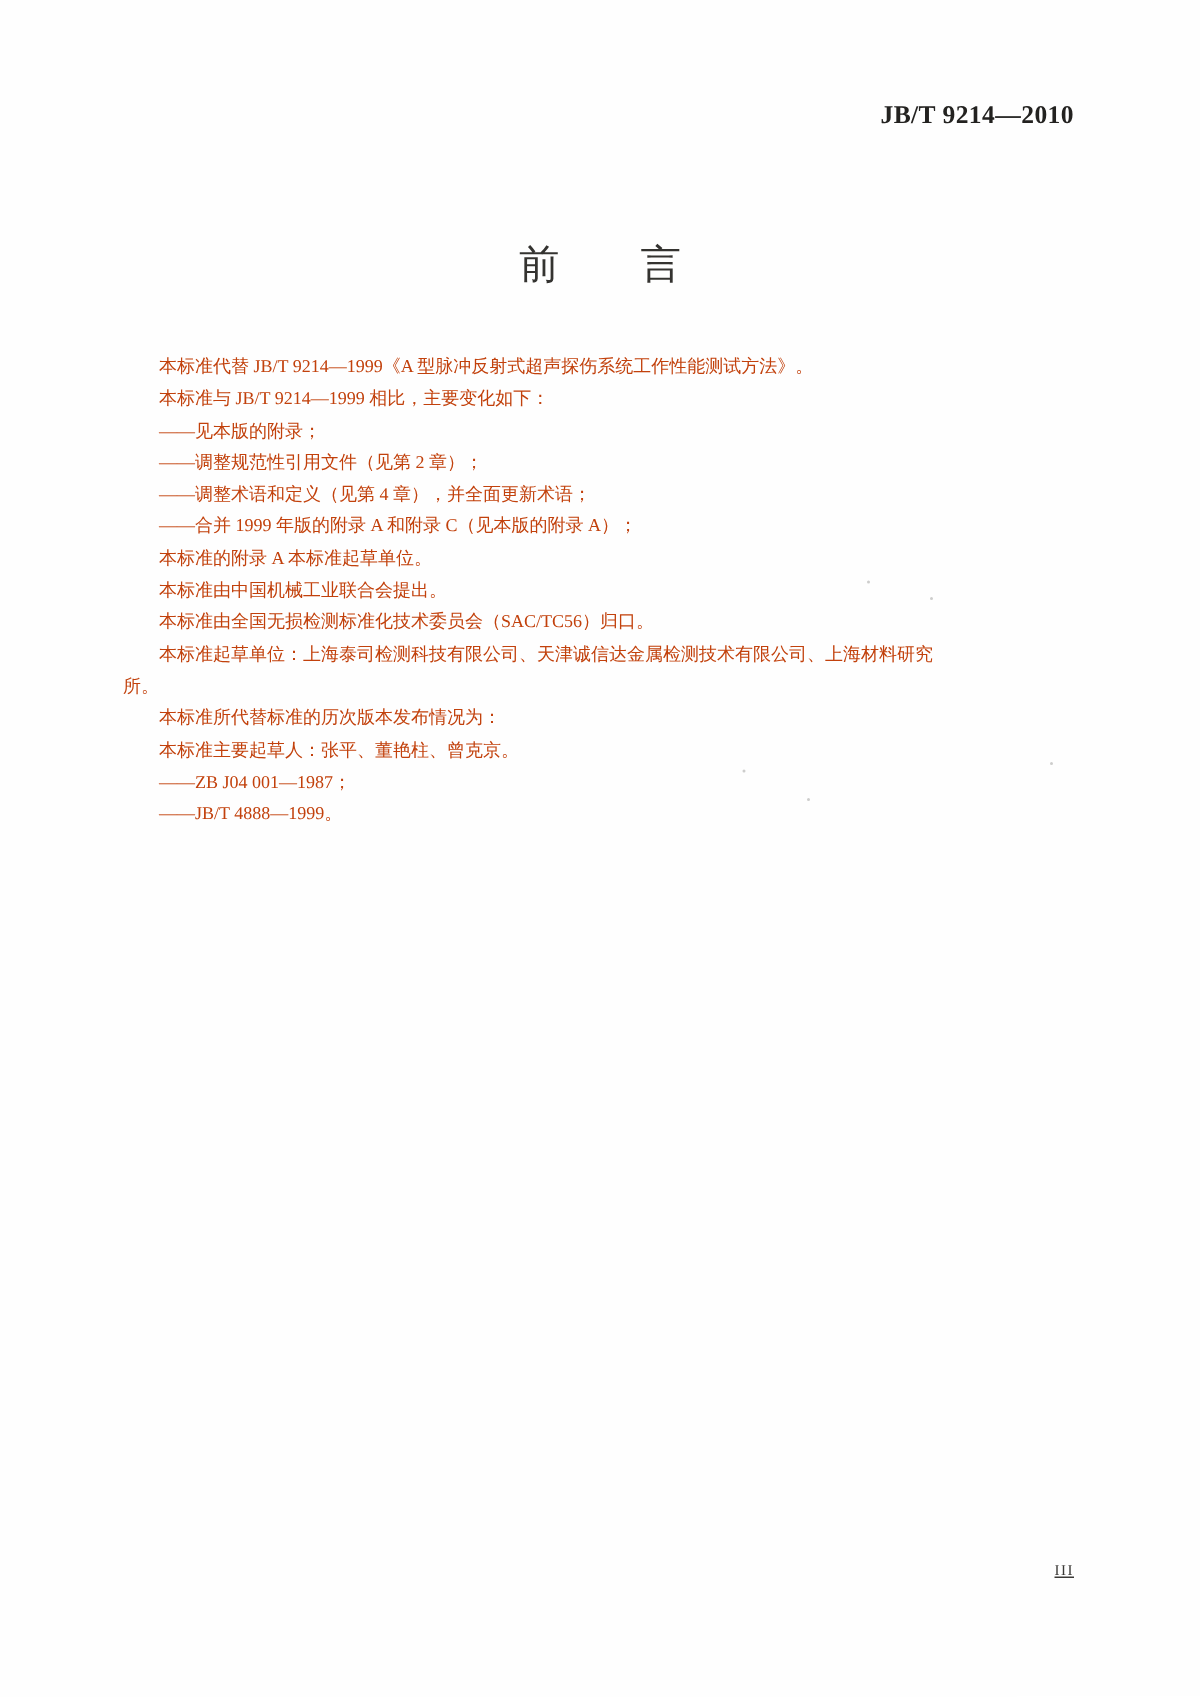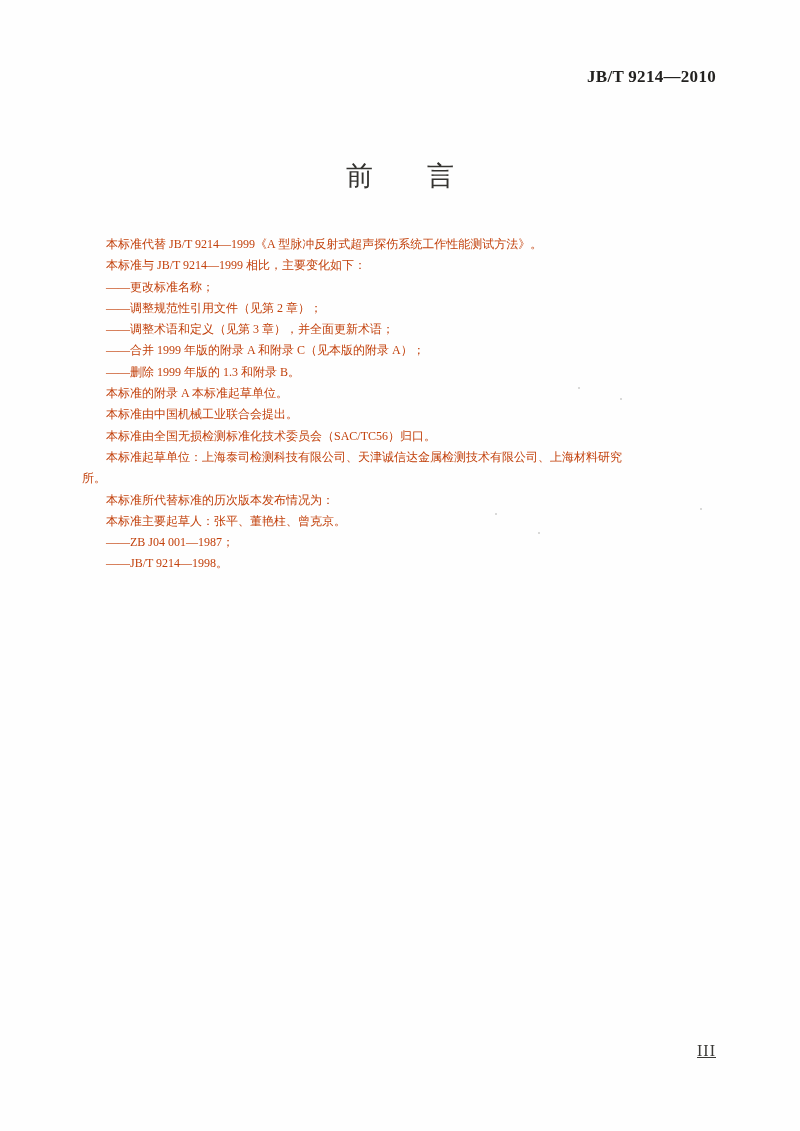--- a/index.html
+++ b/index.html
@@ -51,21 +51,21 @@
     white-space: nowrap;
     height: 21.3px;
   }
   .body-line.indented {
     padding-left: 24px;
   }
   .page-number {
     position: absolute;
     top: 1042px;
     right: 84px;
-    font-size: 16px;
+    font-size: 10px;
     color: #3a3936;
     letter-spacing: 1px;
     text-decoration: underline;
   }
   .speck {
     position: absolute;
     width: 2px;
     height: 2px;
     border-radius: 50%;
     background: rgba(60, 58, 55, 0.25);
@@ -79,47 +79,46 @@
   <div class="doc-number">JB/T 9214—2010</div>
 
   <h1 class="page-title">前　　言</h1>
 
   <div class="body-text">
 
       <div class="body-line indented">本标准代替 JB/T 9214—1999《A 型脉冲反射式超声探伤系统工作性能测试方法》。</div>
 
       <div class="body-line indented">本标准与 JB/T 9214—1999 相比，主要变化如下：</div>
 
-      <div class="body-line indented">——更改标准名称；</div>
+      <div class="body-line indented">——见本版的附录；</div>
 
       <div class="body-line indented">——调整规范性引用文件（见第 2 章）；</div>
 
-      <div class="body-line indented">——调整术语和定义（见第 3 章），并全面更新术语；</div>
+      <div class="body-line indented">——调整术语和定义（见第 4 章），并全面更新术语；</div>
 
       <div class="body-line indented">——合并 1999 年版的附录 A 和附录 C（见本版的附录 A）；</div>
 
-      <div class="body-line indented">——删除 1999 年版的 1.3 和附录 B。</div>
 
       <div class="body-line indented">本标准的附录 A 本标准起草单位。</div>
 
       <div class="body-line indented">本标准由中国机械工业联合会提出。</div>
 
       <div class="body-line indented">本标准由全国无损检测标准化技术委员会（SAC/TC56）归口。</div>
 
       <div class="body-line indented">本标准起草单位：上海泰司检测科技有限公司、天津诚信达金属检测技术有限公司、上海材料研究</div>
 
       <div class="body-line">所。</div>
 
       <div class="body-line indented">本标准所代替标准的历次版本发布情况为：</div>
 
       <div class="body-line indented">本标准主要起草人：张平、董艳柱、曾克京。</div>
 
       <div class="body-line indented">——ZB J04 001—1987；</div>
 
-      <div class="body-line indented">——JB/T 9214—1998。</div>
+      <div class="body-line indented">——JB/T 4888—1999。</div>
     </div>
 
   <div class="page-number">III</div>
 
   <div class="speck" style="left:578px; top:387px;"></div>
   <div class="speck" style="left:620px; top:398px;"></div>
   <div class="speck" style="left:700px; top:508px;"></div>
   <div class="speck" style="left:495px; top:513px;"></div>
   <div class="speck" style="left:538px; top:532px;"></div>
 

